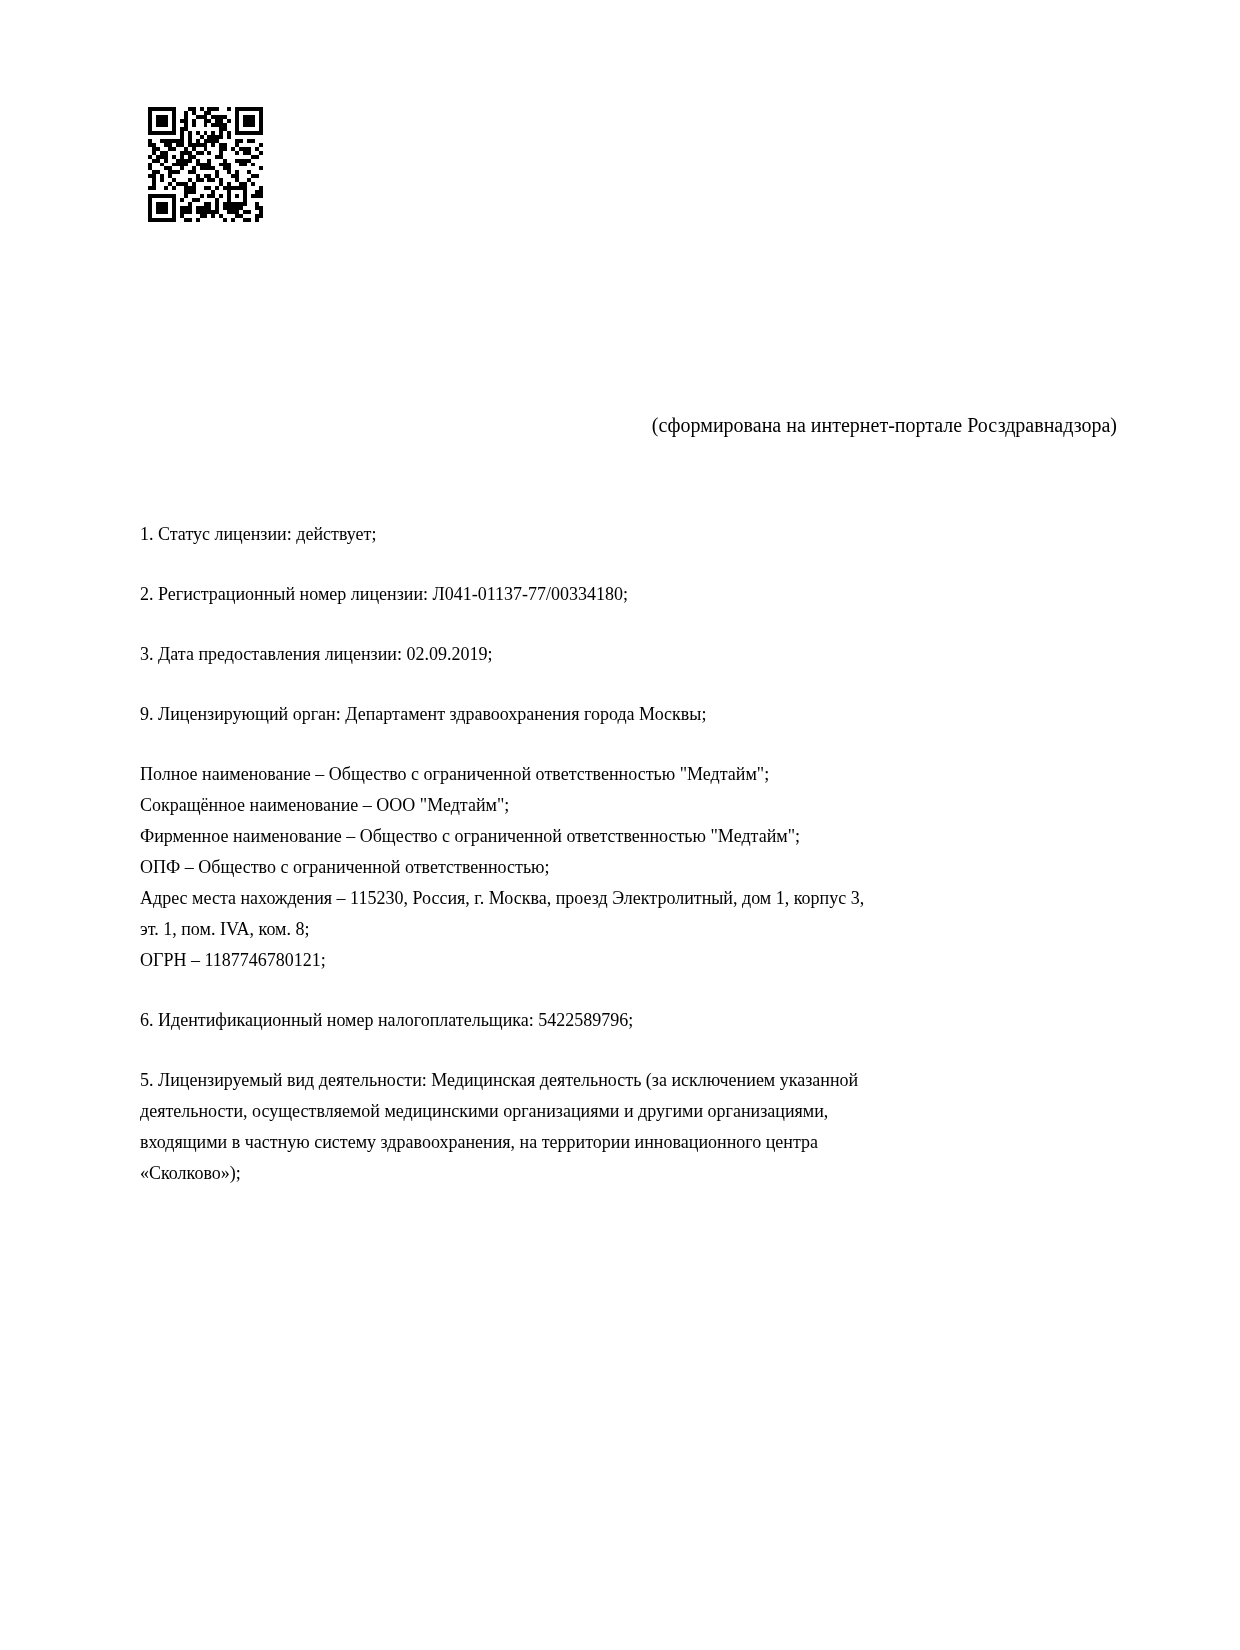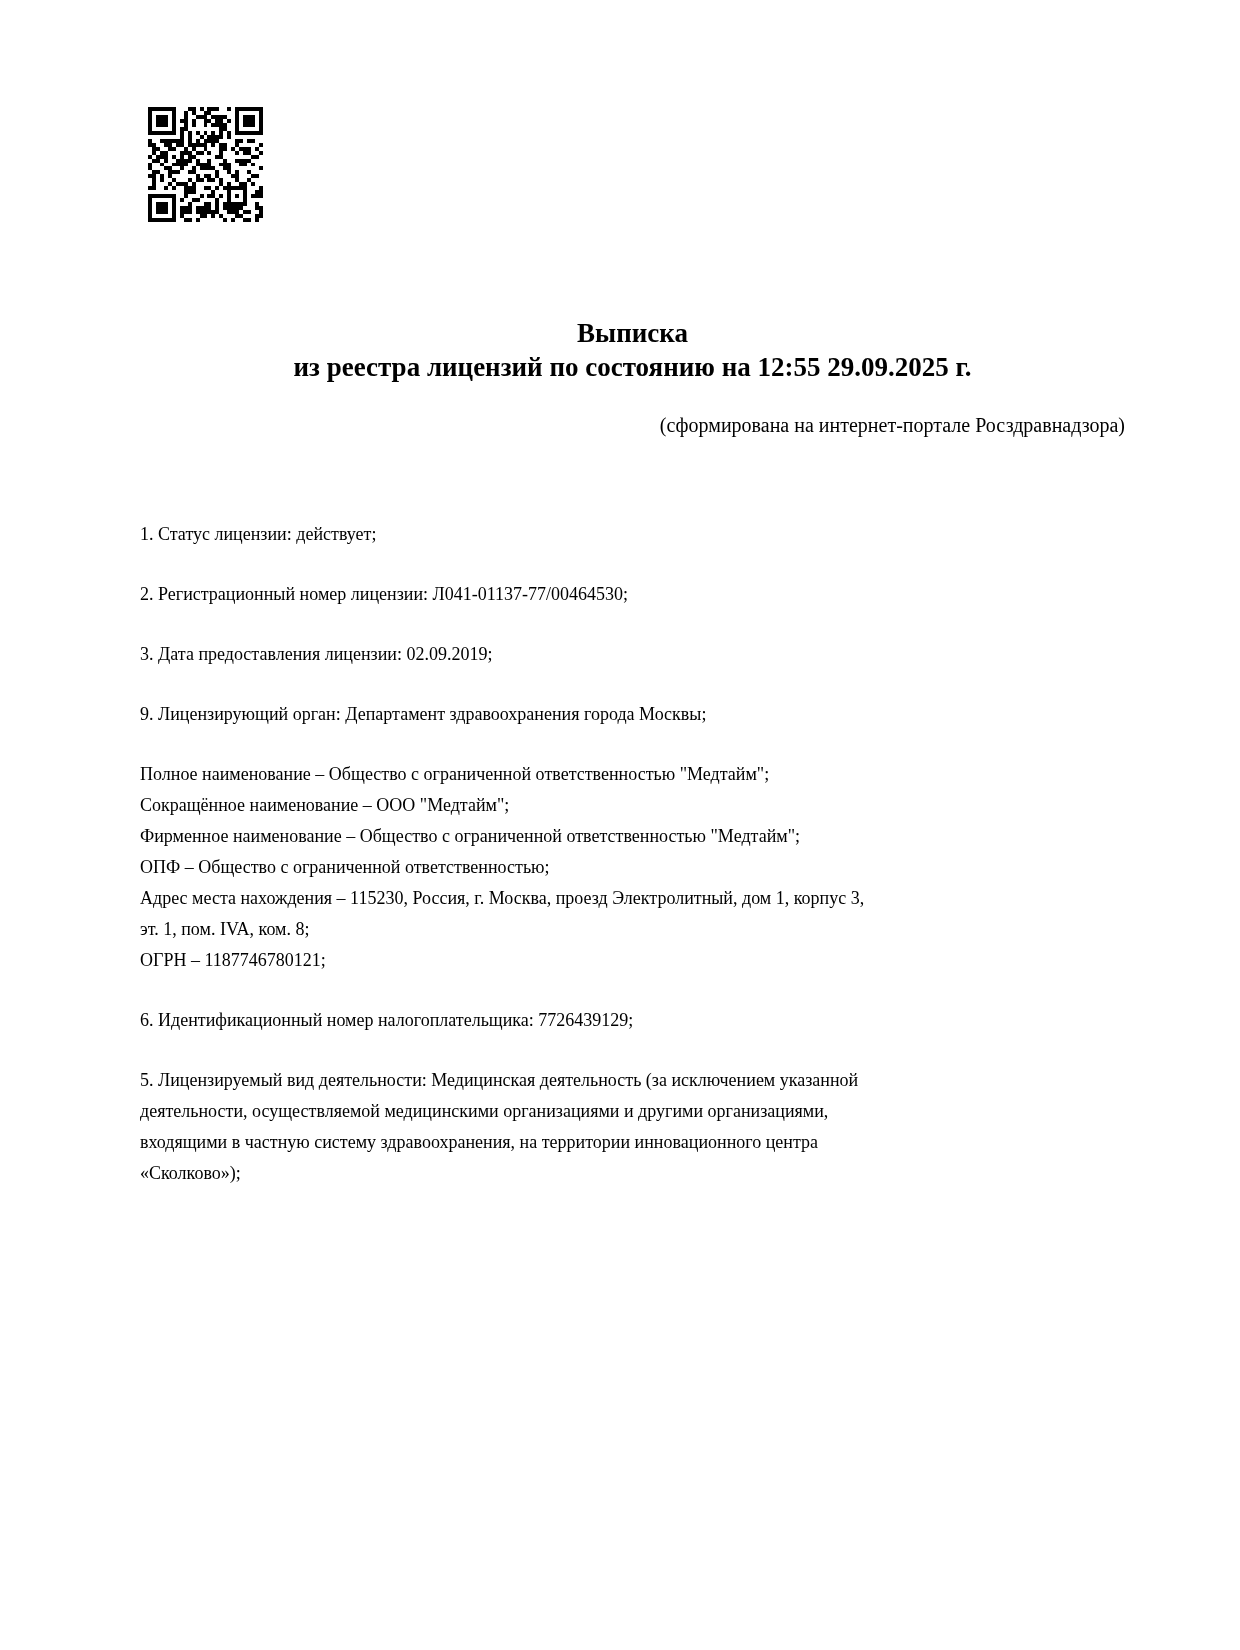--- a/index.html
+++ b/index.html
@@ -30,21 +30,21 @@
     top: 316px;
     width: 985px;
     text-align: center;
     font-size: 27px;
     font-weight: bold;
     line-height: 34px;
     white-space: pre;
   }
   .doc-subtitle {
     position: absolute;
-    left: 140px;
+    left: 132px;
     top: 412px;
     width: 985px;
     text-align: right;
     font-size: 20px;
     line-height: 26px;
   }
   .content {
     position: absolute;
     left: 140px;
     top: 519px;
@@ -474,37 +474,35 @@
           <rect x="12" y="28" width="1" height="1"></rect>
           <rect x="19" y="28" width="1" height="1"></rect>
           <rect x="21" y="28" width="1" height="1"></rect>
           <rect x="24" y="28" width="1" height="1"></rect>
           <rect x="25" y="28" width="1" height="1"></rect>
           <rect x="27" y="28" width="1" height="1"></rect>
         </g>
       </svg>
   </div>
 
-  <div class="doc-title">Выписка
-из реестра лицензий по состоянию на 12:55 29.09.2025 г.</div>
 
   <div class="doc-subtitle">(сформирована на интернет-портале Росздравнадзора)</div>
 
   <div class="content">
     <p class="para">1. Статус лицензии: действует;</p>
-    <p class="para">2. Регистрационный номер лицензии: Л041-01137-77/00464530;</p>
+    <p class="para">2. Регистрационный номер лицензии: Л041-01137-77/00334180;</p>
     <p class="para">3. Дата предоставления лицензии: 02.09.2019;</p>
     <p class="para">9. Лицензирующий орган: Департамент здравоохранения города Москвы;</p>
     <p class="para">Полное наименование – Общество с ограниченной ответственностью "Медтайм";
 Сокращённое наименование – ООО "Медтайм";
 Фирменное наименование – Общество с ограниченной ответственностью "Медтайм";
 ОПФ – Общество с ограниченной ответственностью;
 Адрес места нахождения – 115230, Россия, г. Москва, проезд Электролитный, дом 1, корпус 3,
 эт. 1, пом. IVA, ком. 8;
 ОГРН – 1187746780121;</p>
-    <p class="para">6. Идентификационный номер налогоплательщика: 7726439129;</p>
+    <p class="para">6. Идентификационный номер налогоплательщика: 5422589796;</p>
     <p class="para">5. Лицензируемый вид деятельности: Медицинская деятельность (за исключением указанной
 деятельности, осуществляемой медицинскими организациями и другими организациями,
 входящими в частную систему здравоохранения, на территории инновационного центра
 «Сколково»);</p>
   </div>
 
 </div>
 
 </body></html>

